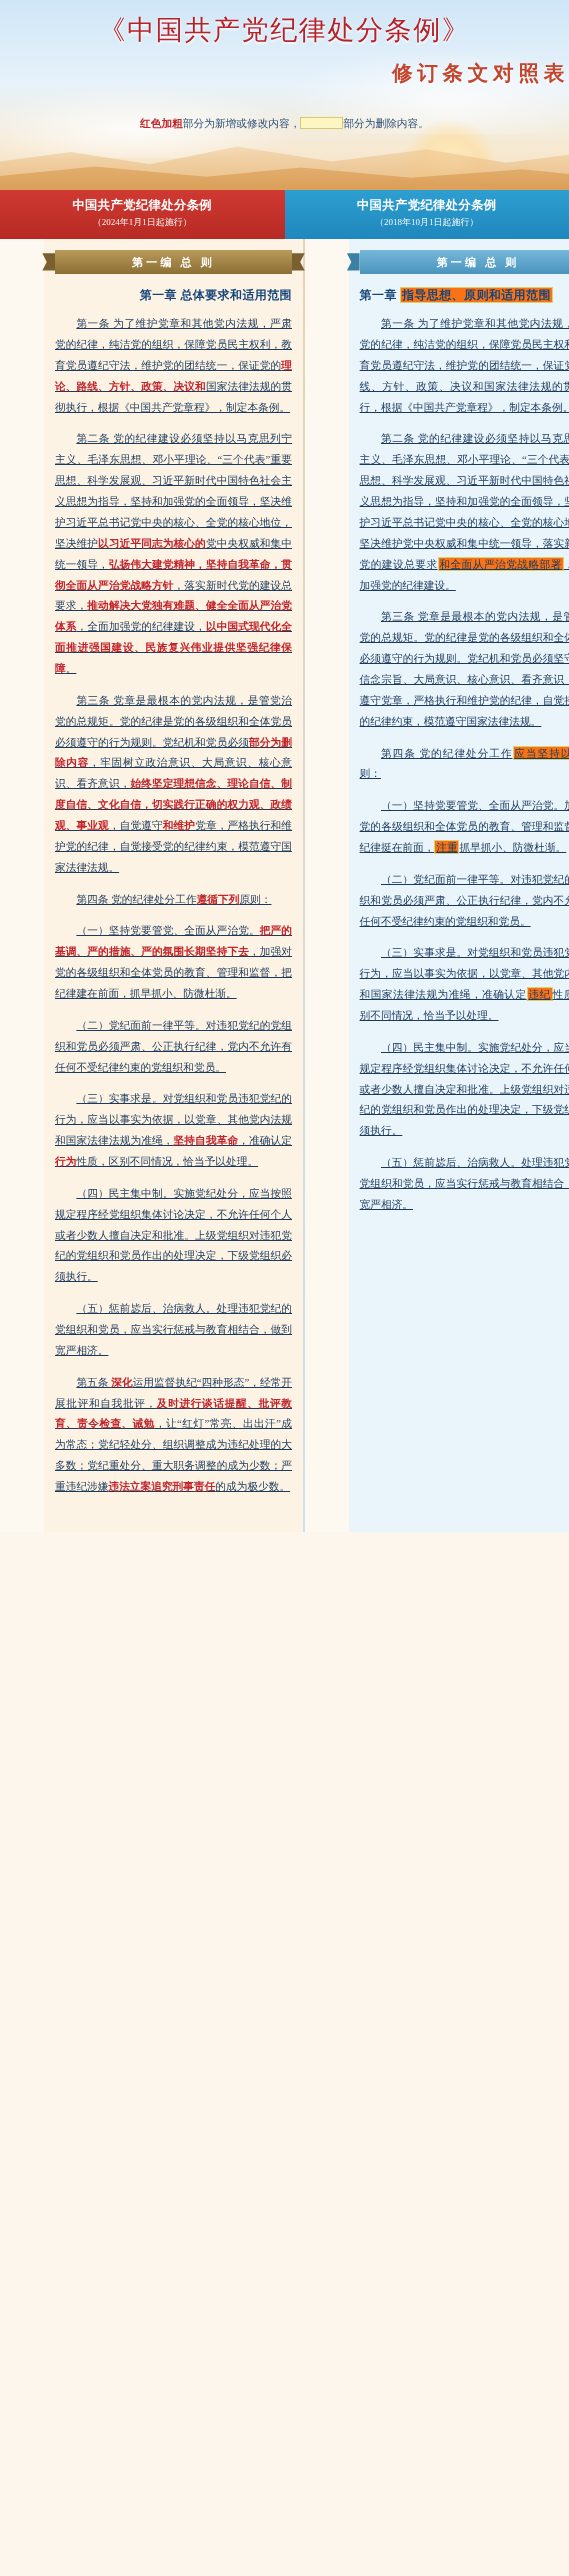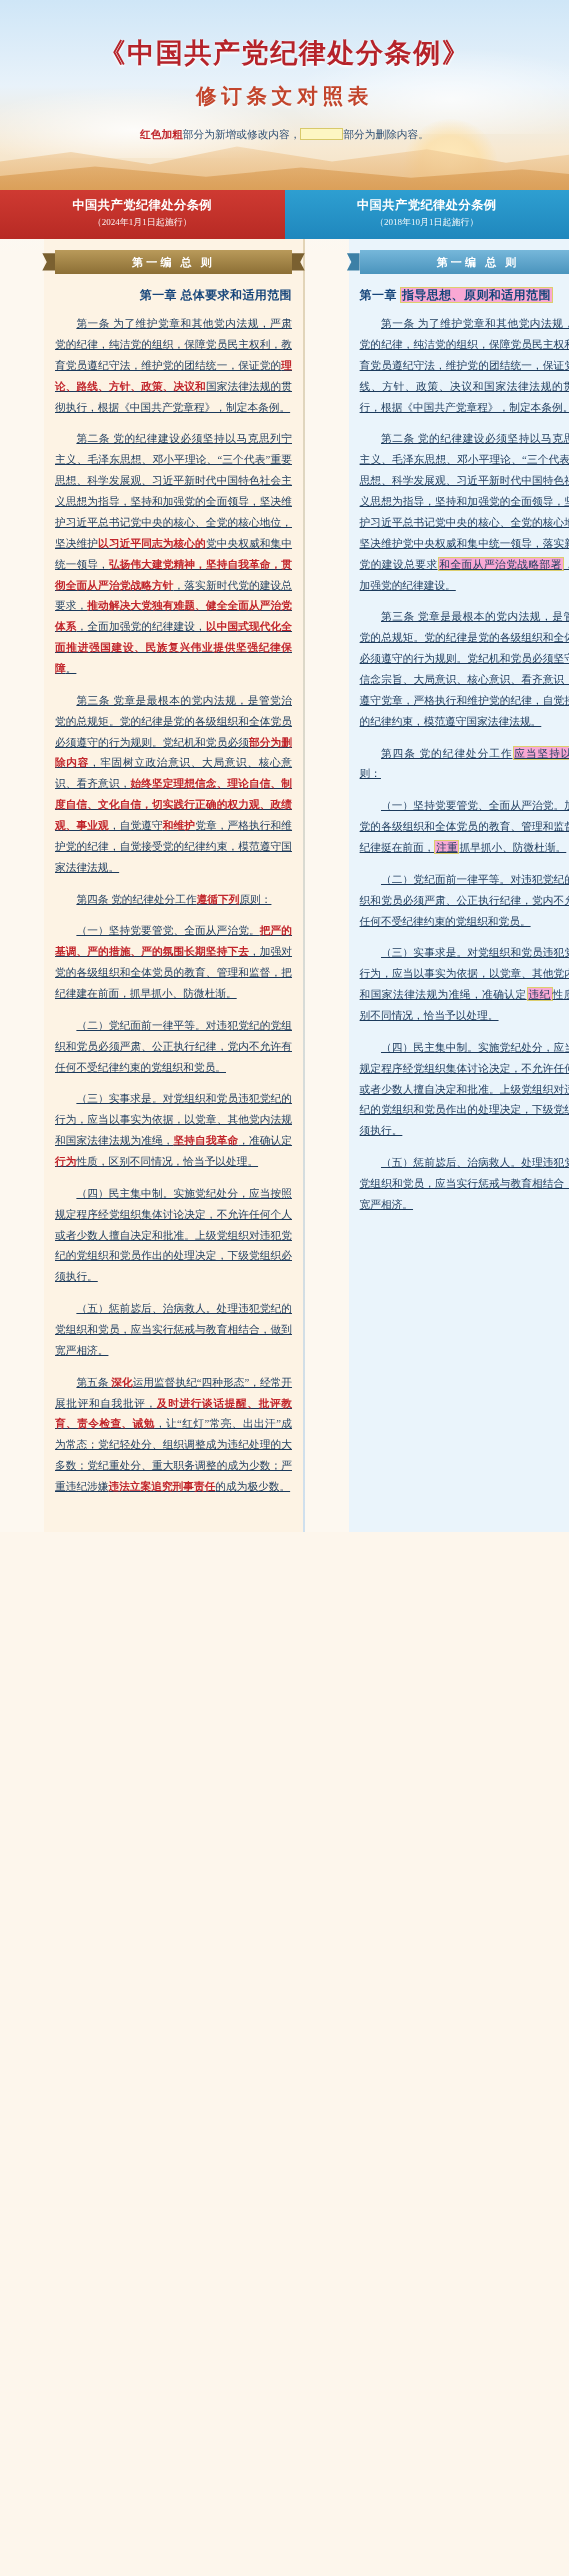--- a/index.html
+++ b/index.html
@@ -41,40 +41,40 @@
     clip-path: polygon(0 58%, 71px 44%, 150px 62%, 237px 36%, 332px 58%, 427px 40%, 506px 60%, 569px 48%, 569px 100%, 0 100%);
   }
   .hero .ridge2 {
     position:absolute; left:0; right:0; bottom:0; height: 47px;
     background: linear-gradient(180deg, rgba(226,171,104,.5) 0%, rgba(215,152,78,.8) 100%);
     clip-path: polygon(0 70%, 95px 50%, 206px 72%, 301px 52%, 411px 74%, 522px 56%, 569px 66%, 569px 100%, 0 100%);
   }
   .title-main {
     position: relative;
     text-align: center;
-    padding-top: 35px;
+    padding-top: 12px;
     font-size: 27px;
-    font-weight: bold;
+    font-weight: normal;
     color: #b5232a;
     letter-spacing: 1.6px;
     text-shadow: 0 1.6px 2.4px rgba(255,255,255,.9), 0 0 1.6px rgba(255,255,255,.9);
   }
   .title-sub {
     position: relative;
-    text-align: center;
+    text-align: right;
     margin-top: 11px;
     font-size: 20.6px;
     font-weight: bold;
     color: #c2452c;
     letter-spacing: 4.7px;
     text-shadow: 0 1.6px 2.4px rgba(255,255,255,.9);
   }
   .legend {
     position: relative;
-    margin: 15px auto 0;
+    margin: 27px auto 0;
     width: 443px;
     text-align: center;
     font-size: 10.7px;
     color: #2f4f73;
     line-height: 1.8;
   }
   .legend .red { color: #c0262c; font-weight: bold; }
   .legend .boxdel {
     display: inline-block;
     width: 43px; height: 12px;
@@ -150,21 +150,21 @@
     line-height: 1.95;
     color: #1b3a5c;
     text-align: justify;
     margin: 0 0 11px 0;
     text-indent: 2em;
     text-decoration: underline;
   }
 
   .hl { color: #c2262c; font-weight: bold; }
   .del {
-    background: #f9a8d4;
+    background: #f97316;
     border: 0.8px solid #ddcf6d;
     padding: 0 0.8px;
   }
   .divider {
     width: 1.6px;
     background: linear-gradient(180deg,#e3d4b6,#cfe0ee);
     flex: none;
   }
 </style>
 </head>

